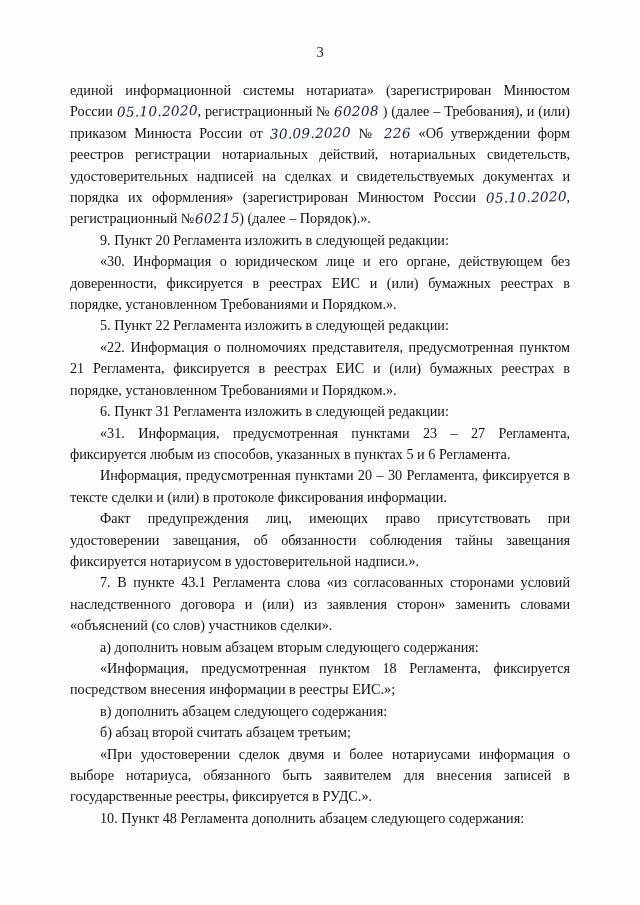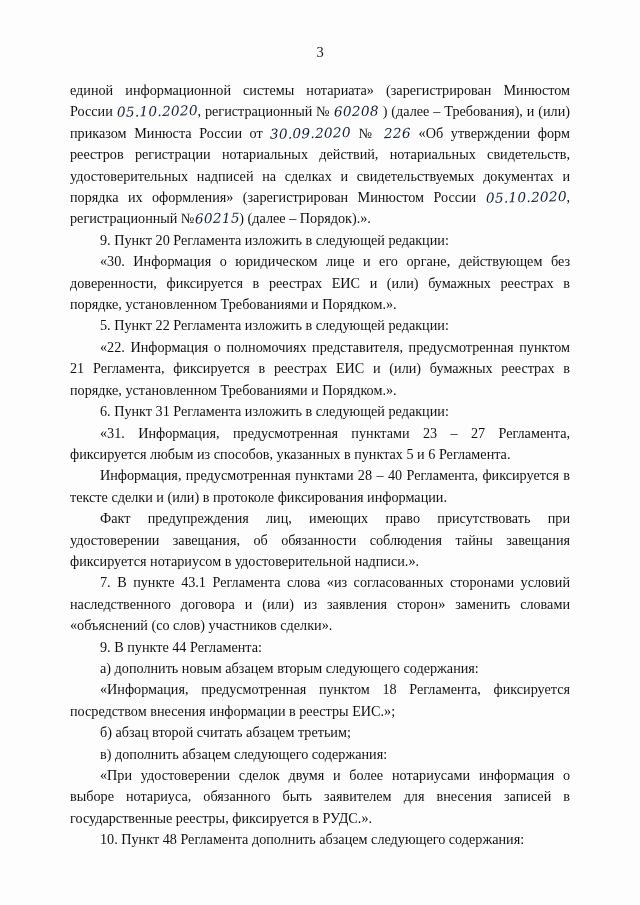--- a/index.html
+++ b/index.html
@@ -72,26 +72,25 @@
 
   <div class="body-text">
     <div id="paragraph-container">
         <p class="noindent">единой информационной системы нотариата» (зарегистрирован Минюстом России <span class="hand">05.10.2020</span>, регистрационный № <span class="hand">60208</span> ) (далее – Требования), и (или) приказом Минюста России от <span class="hand">30.09.2020</span> № <span class="hand">226</span> «Об утверждении форм реестров регистрации нотариальных действий, нотариальных свидетельств, удостоверительных надписей на сделках и свидетельствуемых документах и порядка их оформления» (зарегистрирован Минюстом России <span class="hand">05.10.2020</span>, регистрационный №<span class="hand">60215</span>) (далее – Порядок).».</p>
         <p class="indent">9. Пункт 20 Регламента изложить в следующей редакции:</p>
         <p class="indent">«30. Информация о юридическом лице и его органе, действующем без доверенности, фиксируется в реестрах ЕИС и (или) бумажных реестрах в порядке, установленном Требованиями и Порядком.».</p>
         <p class="indent">5. Пункт 22 Регламента изложить в следующей редакции:</p>
         <p class="indent">«22. Информация о полномочиях представителя, предусмотренная пунктом 21 Регламента, фиксируется в реестрах ЕИС и (или) бумажных реестрах в порядке, установленном Требованиями и Порядком.».</p>
         <p class="indent">6. Пункт 31 Регламента изложить в следующей редакции:</p>
         <p class="indent">«31. Информация, предусмотренная пунктами 23 – 27 Регламента, фиксируется любым из способов, указанных в пунктах 5 и 6 Регламента.</p>
-        <p class="indent">Информация, предусмотренная пунктами 28 – 40 Регламента, фиксируется в тексте сделки и (или) в протоколе фиксирования информации.</p>
+        <p class="indent">Информация, предусмотренная пунктами 20 – 30 Регламента, фиксируется в тексте сделки и (или) в протоколе фиксирования информации.</p>
         <p class="indent">Факт предупреждения лиц, имеющих право присутствовать при удостоверении завещания, об обязанности соблюдения тайны завещания фиксируется нотариусом в удостоверительной надписи.».</p>
         <p class="indent">7. В пункте 43.1 Регламента слова «из согласованных сторонами условий наследственного договора и (или) из заявления сторон» заменить словами «объяснений (со слов) участников сделки».</p>
-        <p class="indent">9. В пункте 44 Регламента:</p>
         <p class="indent">а) дополнить новым абзацем вторым следующего содержания:</p>
         <p class="indent">«Информация, предусмотренная пунктом 18 Регламента, фиксируется посредством внесения информации в реестры ЕИС.»;</p>
+        <p class="indent">в) дополнить абзацем следующего содержания:</p>
         <p class="indent">б) абзац второй считать абзацем третьим;</p>
-        <p class="indent">в) дополнить абзацем следующего содержания:</p>
         <p class="indent">«При удостоверении сделок двумя и более нотариусами информация о выборе нотариуса, обязанного быть заявителем для внесения записей в государственные реестры, фиксируется в РУДС.».</p>
         <p class="indent">10. Пункт 48 Регламента дополнить абзацем следующего содержания:</p>
       </div>
   </div>
 
 </div>
 
 </body></html>

